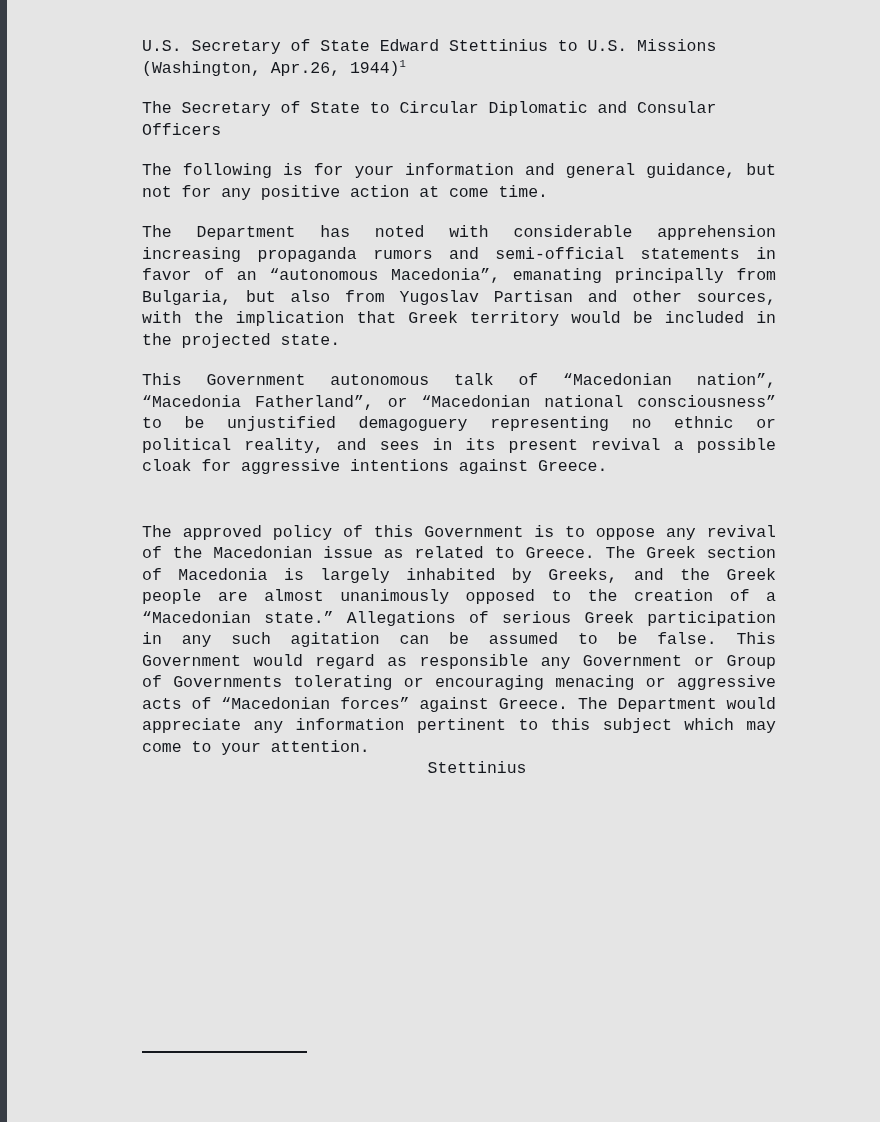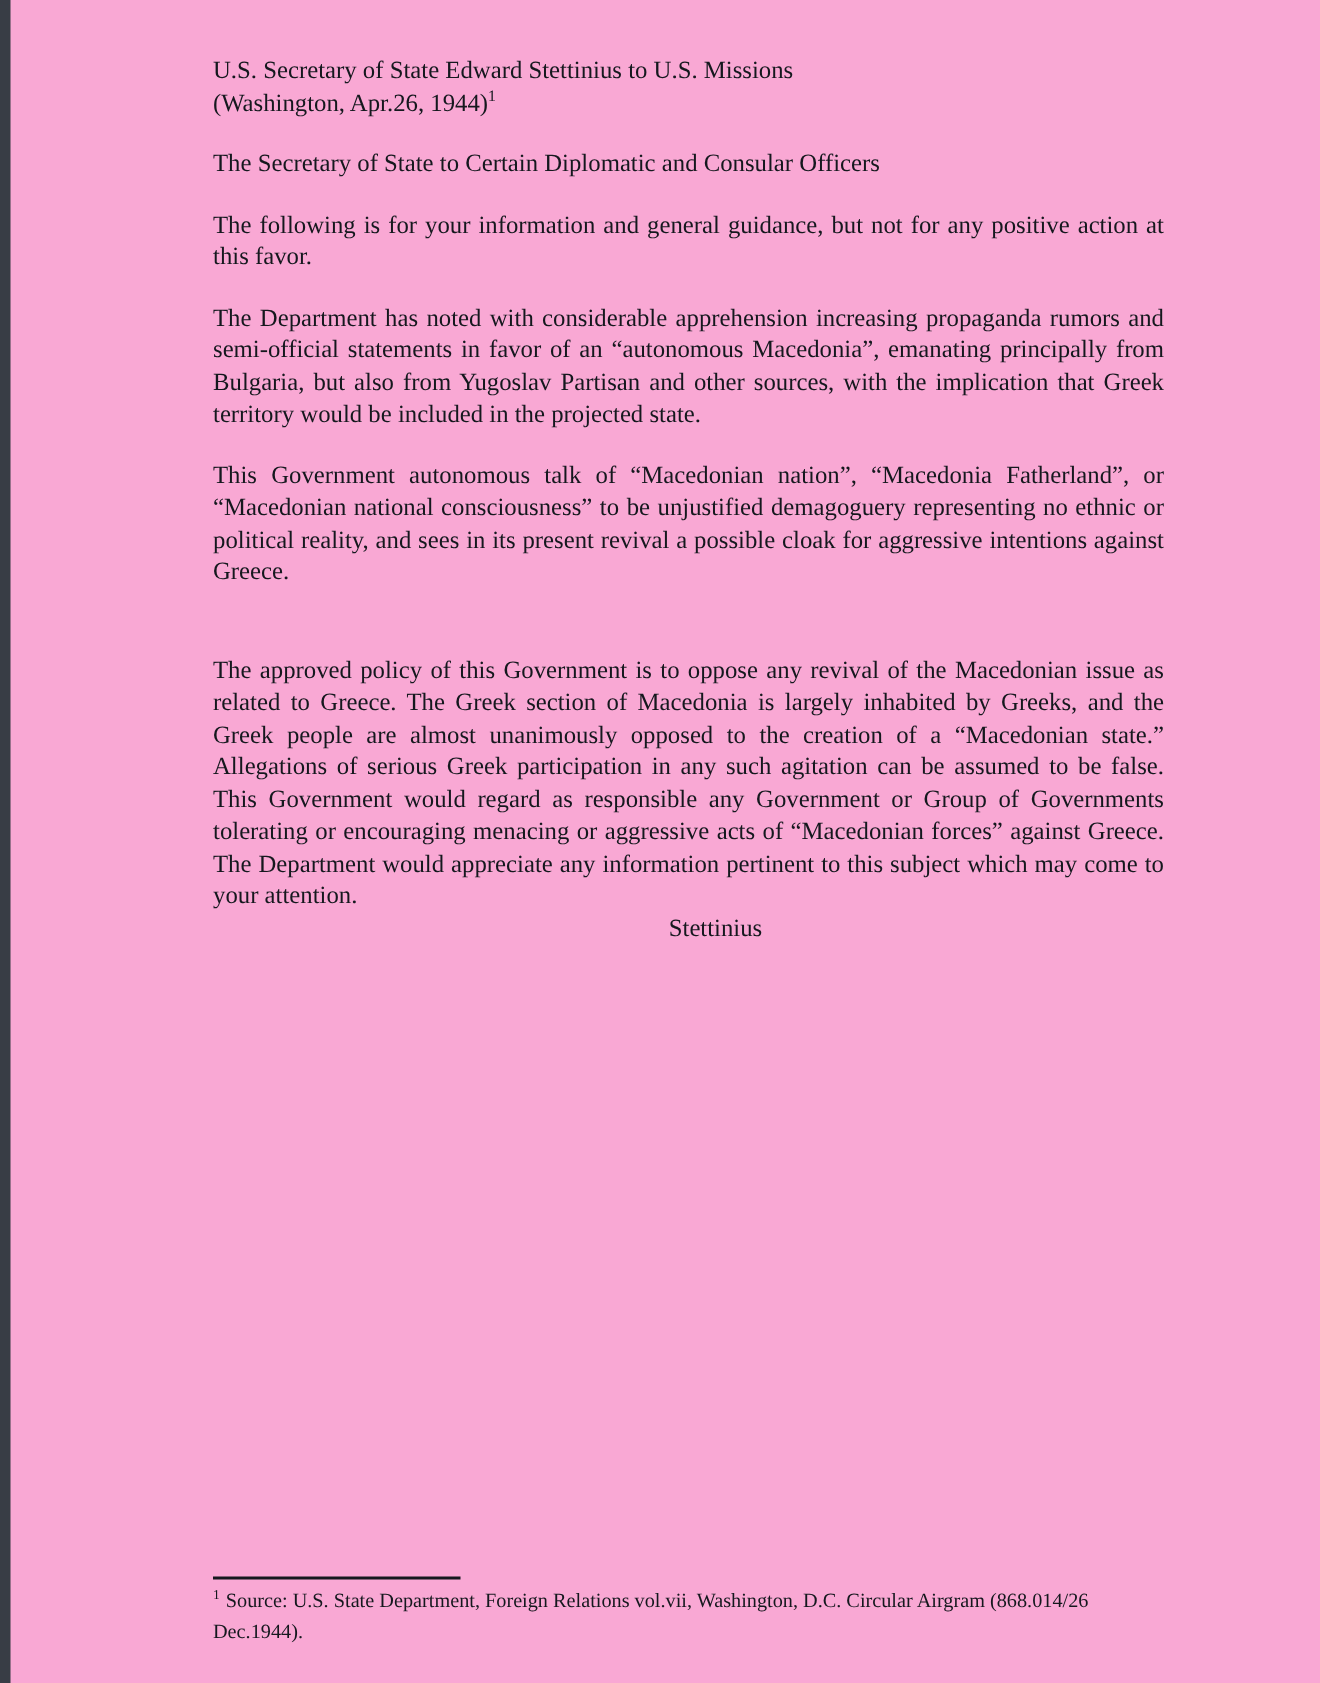--- a/index.html
+++ b/index.html
@@ -4,23 +4,23 @@
 <style>
   html, body {
     margin: 0;
     padding: 0;
     background: #ffffff;
   }
   .page {
     position: relative;
     width: 880px;
     height: 1122px;
-    background: #f9a8d4;
+    background: #e5e5e5;
     overflow: hidden;
-    font-family: Liberation Serif, serif;
+    font-family: Liberation Mono, monospace;
     color: #15181e;
   }
   .edge-bar {
     position: absolute;
     left: 0;
     top: 0;
     width: 7px;
     height: 100%;
     background: #383d45;
   }
@@ -86,30 +86,29 @@
 
 <div class="page">
   <div class="edge-bar"></div>
 
   <div class="content">
     <div class="heading">
       <div>U.S. Secretary of State Edward Stettinius to U.S. Missions</div>
       <div><span>(Washington, Apr.26, 1944)</span><sup class="fn-ref">1</sup></div>
     </div>
 
-    <p class="subtitle">The Secretary of State to Certain Diplomatic and Consular Officers</p>
+    <p class="subtitle">The Secretary of State to Circular Diplomatic and Consular Officers</p>
 
-    <p class="para">The following is for your information and general guidance, but not for any positive action at this favor.</p>
+    <p class="para">The following is for your information and general guidance, but not for any positive action at come time.</p>
 
     <p class="para">The Department has noted with considerable apprehension increasing propaganda rumors and semi-official statements in favor of an “autonomous Macedonia”, emanating principally from Bulgaria, but also from Yugoslav Partisan and other sources, with the implication that Greek territory would be included in the projected state.</p>
 
     <p class="para">This Government autonomous talk of “Macedonian nation”, “Macedonia Fatherland”, or “Macedonian national consciousness” to be unjustified demagoguery representing no ethnic or political reality, and sees in its present revival a possible cloak for aggressive intentions against Greece.</p>
 
     <p class="para last">The approved policy of this Government is to oppose any revival of the Macedonian issue as related to Greece. The Greek section of Macedonia is largely inhabited by Greeks, and the Greek people are almost unanimously opposed to the creation of a “Macedonian state.” Allegations of serious Greek participation in any such agitation can be assumed to be false. This Government would regard as responsible any Government or Group of Governments tolerating or encouraging menacing or aggressive acts of “Macedonian forces” against Greece. The Department would appreciate any information pertinent to this subject which may come to your attention.</p>
 
     <div class="signature">Stettinius</div>
   </div>
 
   <div class="footnote">
     <div class="footnote-rule"></div>
-    <p class="footnote-text"><sup class="fn-ref">1</sup><span>Source: U.S. State Department, Foreign Relations vol.vii, Washington, D.C. Circular Airgram (868.014/26 Dec.1944).</span></p>
   </div>
 </div>
 
 </body></html>

